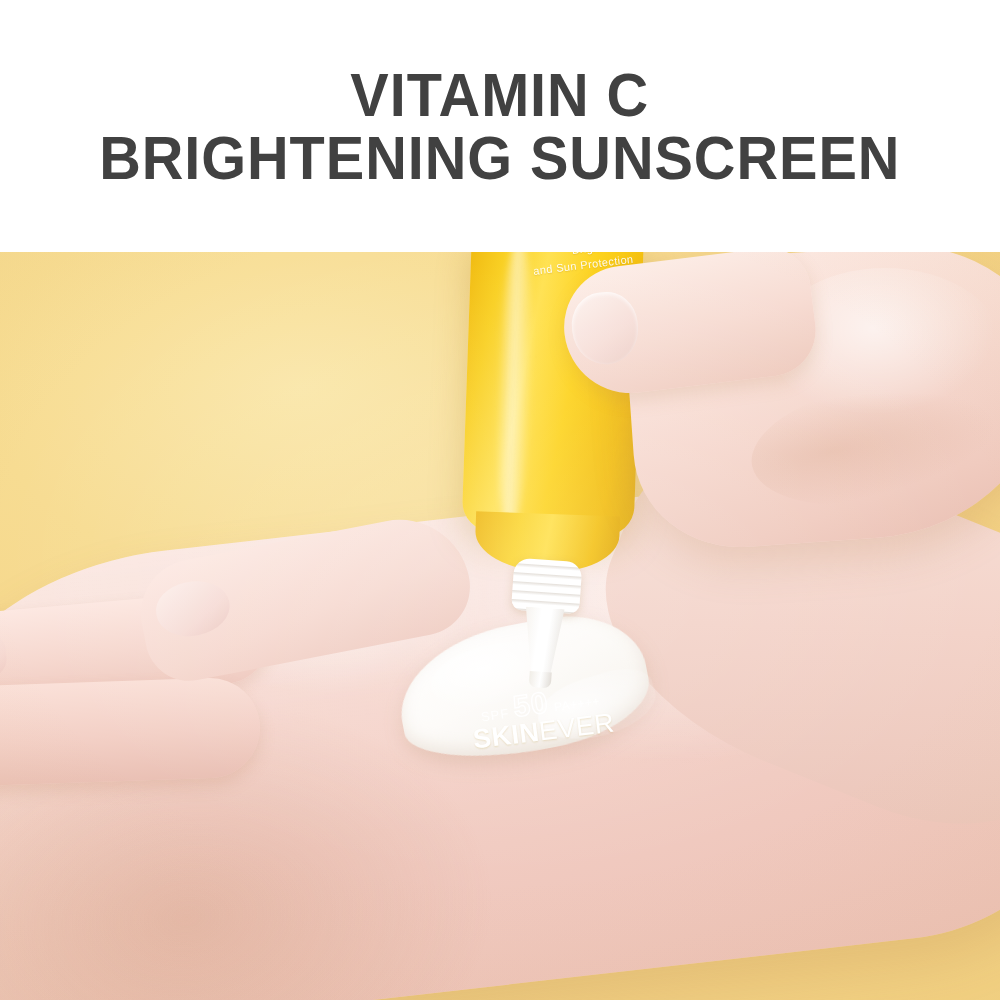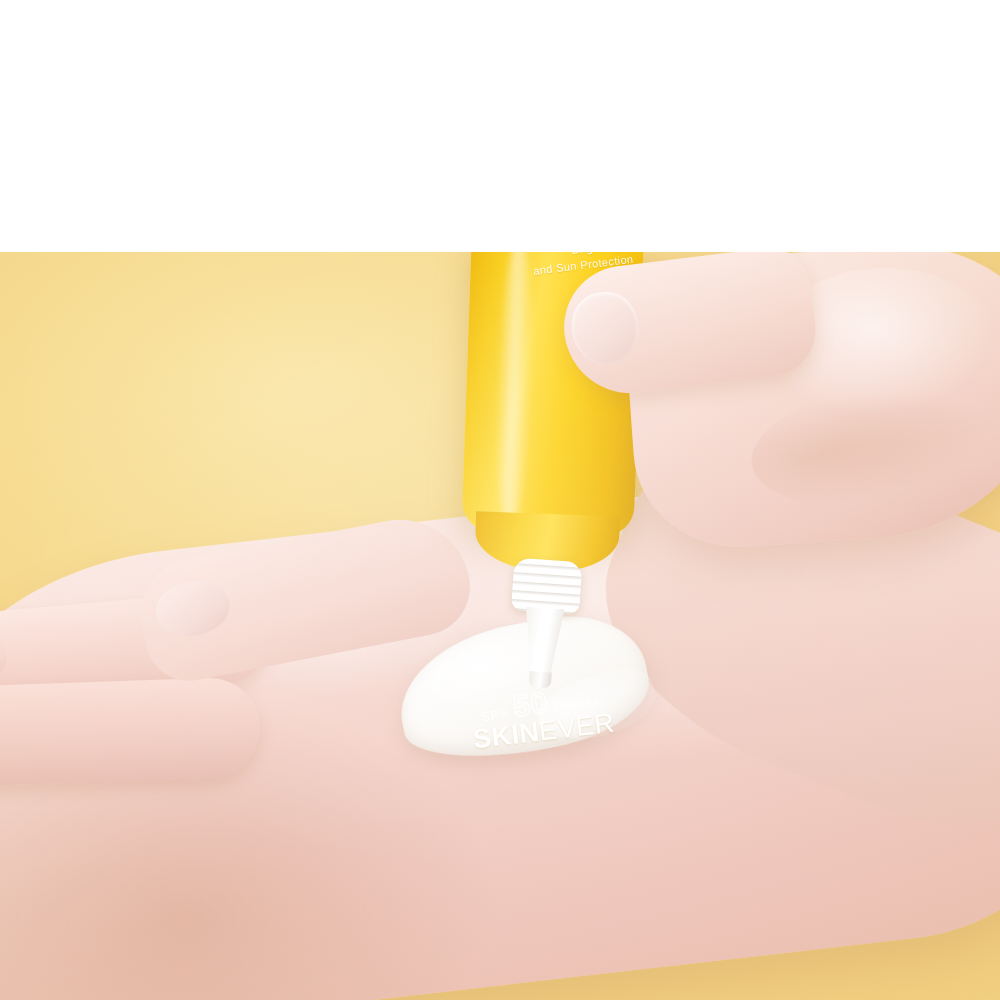--- a/index.html
+++ b/index.html
@@ -247,20 +247,26 @@
     position:absolute; left:170px; top:36px; width:230px; height:150px;
     background:radial-gradient(ellipse at 45% 40%, rgba(255,255,255,0.6) 0%, rgba(255,255,255,0) 68%);
     border-radius:50%;
   }
 </style>
 </head>
 <body>
 
 <div class="page">
 
+  <div class="header">
+    <div class="headline">
+      <span class="l1">VITAMIN C</span>
+      <span class="l2">BRIGHTENING SUNSCREEN</span>
+    </div>
+  </div>
 
   <div class="photo">
     <div class="photo-inner">
 
       <div class="lower-hand">
         <div class="lh-shade"></div>
       </div>
       <div class="wrist"></div>
       <div class="knuckle"></div>
 

